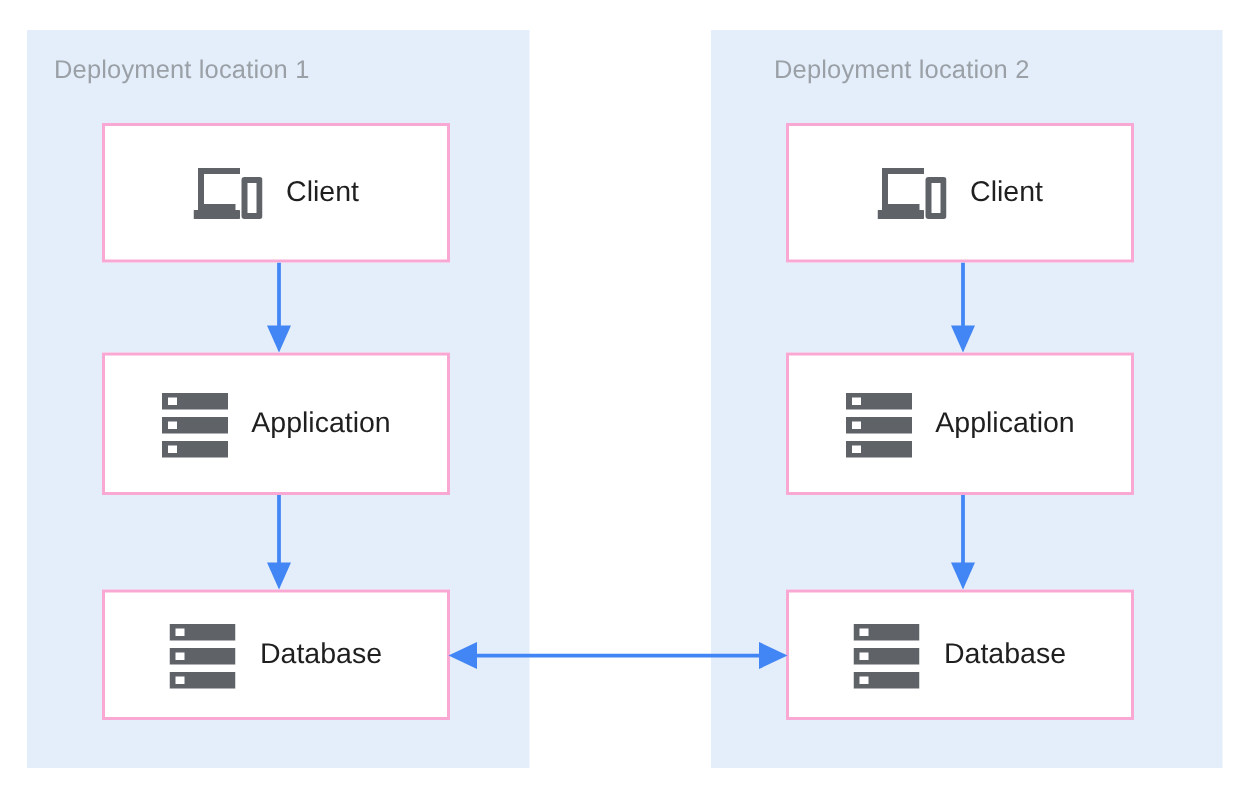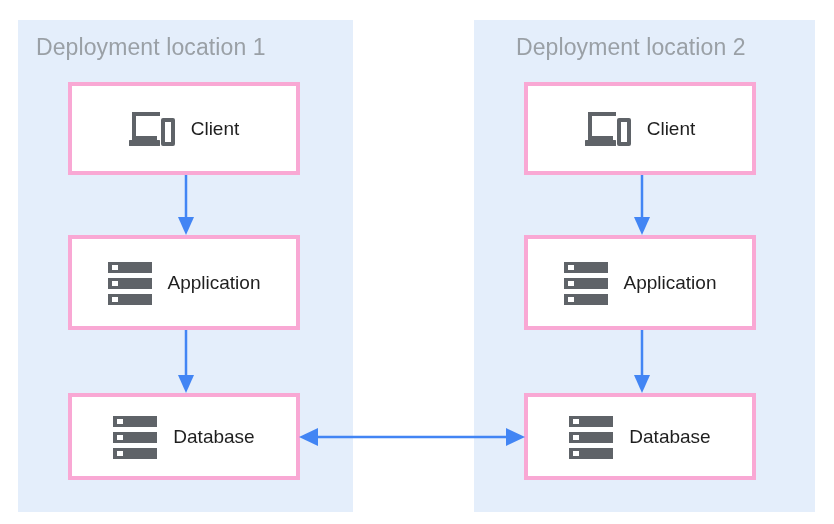--- a/index.html
+++ b/index.html
@@ -28,32 +28,32 @@
     height: 492px;
     background: #e4eefb;
   }
   #zone-left  { left: 18px;  width: 335px; }
   #zone-right { left: 474px; width: 341px; }
 
   .zone-title {
     position: absolute;
     left: 36px;
     top: 36px;
-    font-size: 23px;
+    font-size: 17px;
     line-height: 22px;
     color: #9aa0a6;
     letter-spacing: 0.1px;
     white-space: nowrap;
   }
 
   
   .node {
     position: absolute;
     background: #ffffff;
-    border: 4px solid #f9a8d4;
+    border: 2px solid #f9a8d4;
     box-sizing: border-box;
     display: flex;
     align-items: center;
     justify-content: center;
     text-align: center;
   }
   .node-inner {
     display: flex;
     align-items: center;
     gap: 16px;

